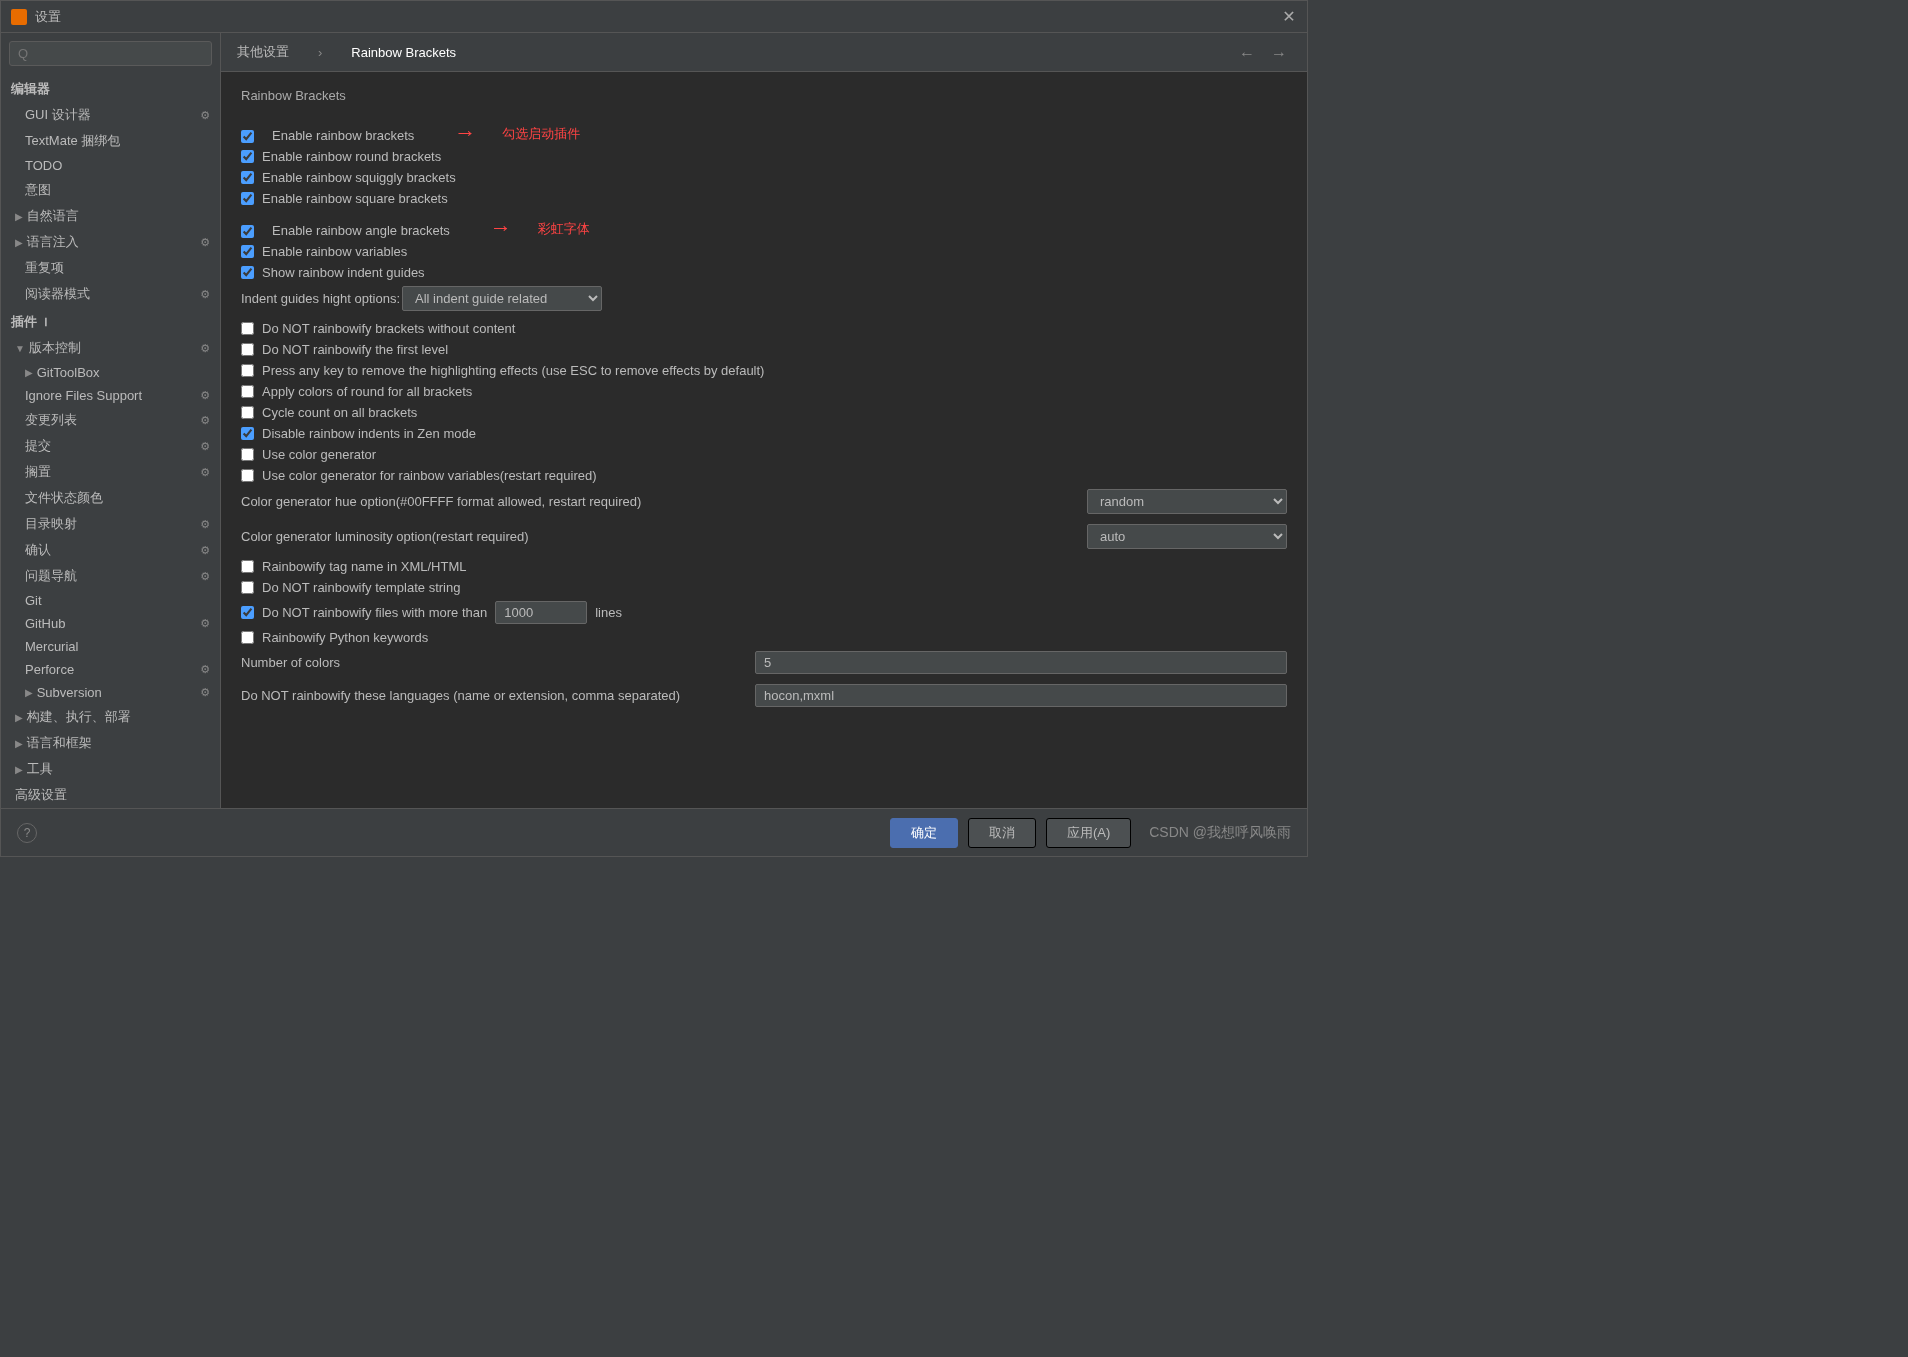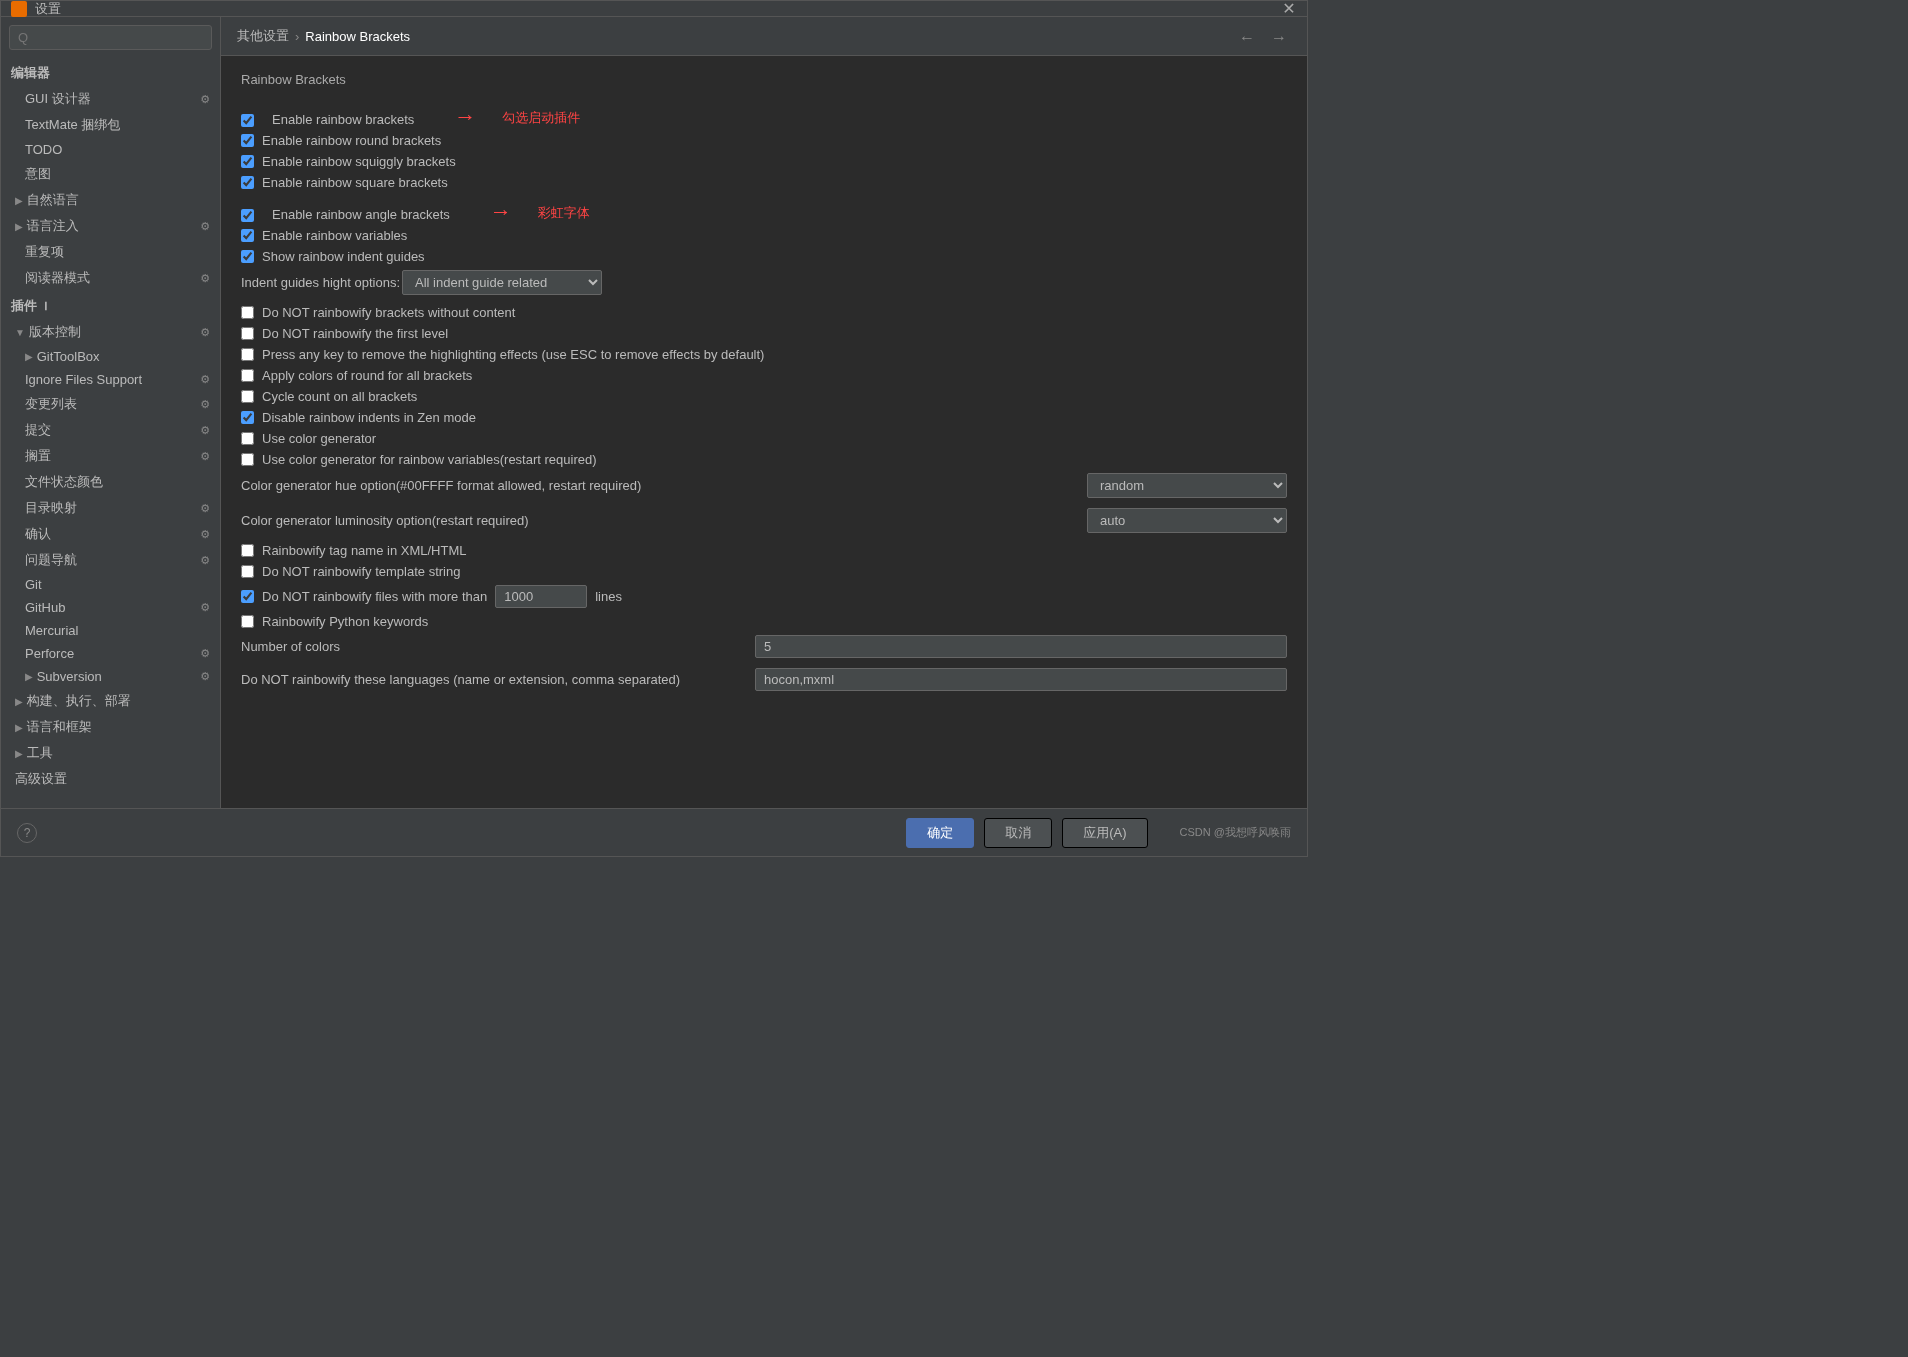--- a/index.html
+++ b/index.html
@@ -16,21 +16,21 @@
     .window {
       width: 100%;
       height: 100%;
       display: flex;
       flex-direction: column;
       background: #3c3f41;
       border: 1px solid #555;
     }
 
     .title-bar {
-      height: 16px;
+      height: 32px;
       background: #3c3f41;
       display: flex;
       align-items: center;
       padding: 0 10px;
       border-bottom: 1px solid #555;
       flex-shrink: 0;
     }
 
     .title-bar-icon {
       width: 16px;
@@ -135,20 +135,21 @@
       overflow: hidden;
     }
 
     .breadcrumb-bar {
       padding: 10px 16px;
       display: flex;
       align-items: center;
       border-bottom: 1px solid #555;
       background: #3c3f41;
       flex-shrink: 0;
+      gap: 23px;
     }
 
     .breadcrumb-text {
       color: #bbb;
       font-size: 13px;
     }
 
     .breadcrumb-sep {
       color: #888;
       margin: 0 6px;
@@ -281,23 +282,23 @@
       color: #bbb;
     }
 
     .btn-primary {
       background: #4b6eaf;
       border-color: #4b6eaf;
       color: #fff;
     }
 
     .watermark {
-      font-size: 11px;
+      font-size: 14px;
       color: #888;
-      margin-left: 22px;
+      margin-left: 8px;
     }
 
     .help-icon {
       width: 20px;
       height: 20px;
       border-radius: 50%;
       border: 1px solid #666;
       display: flex;
       align-items: center;
       justify-content: center;

